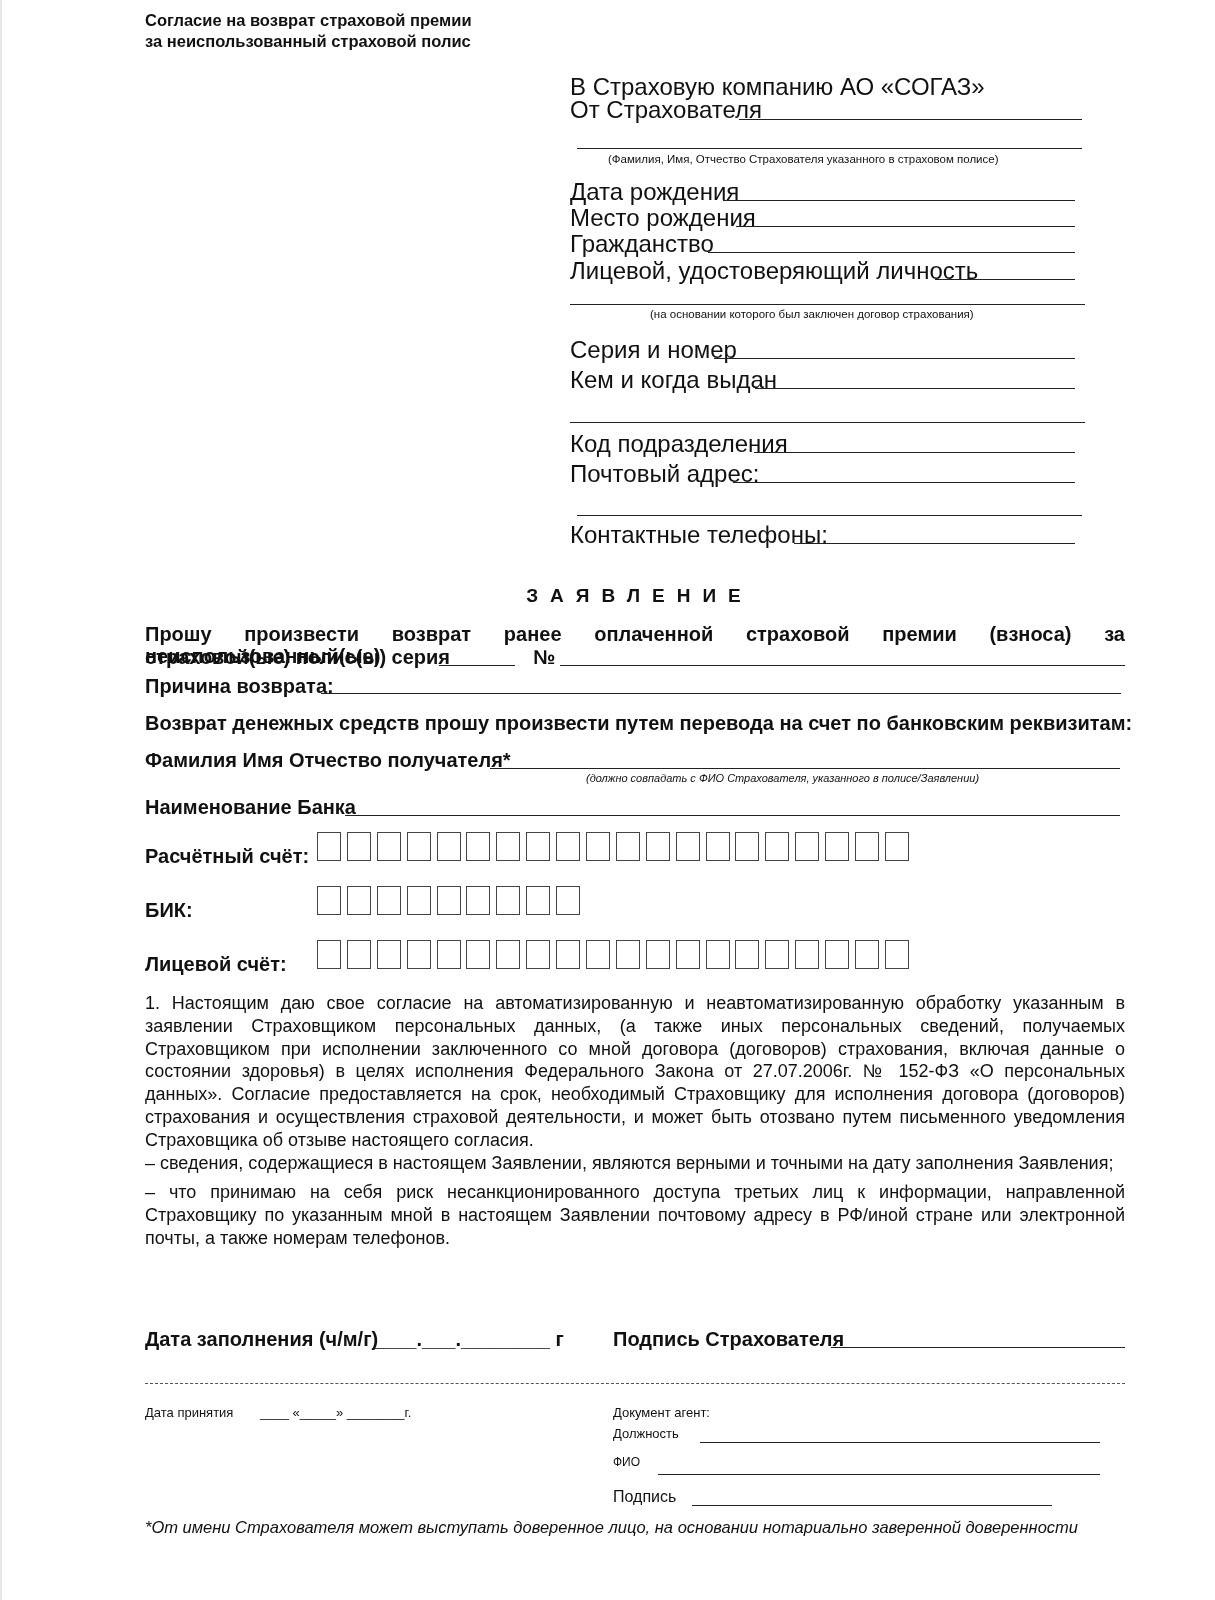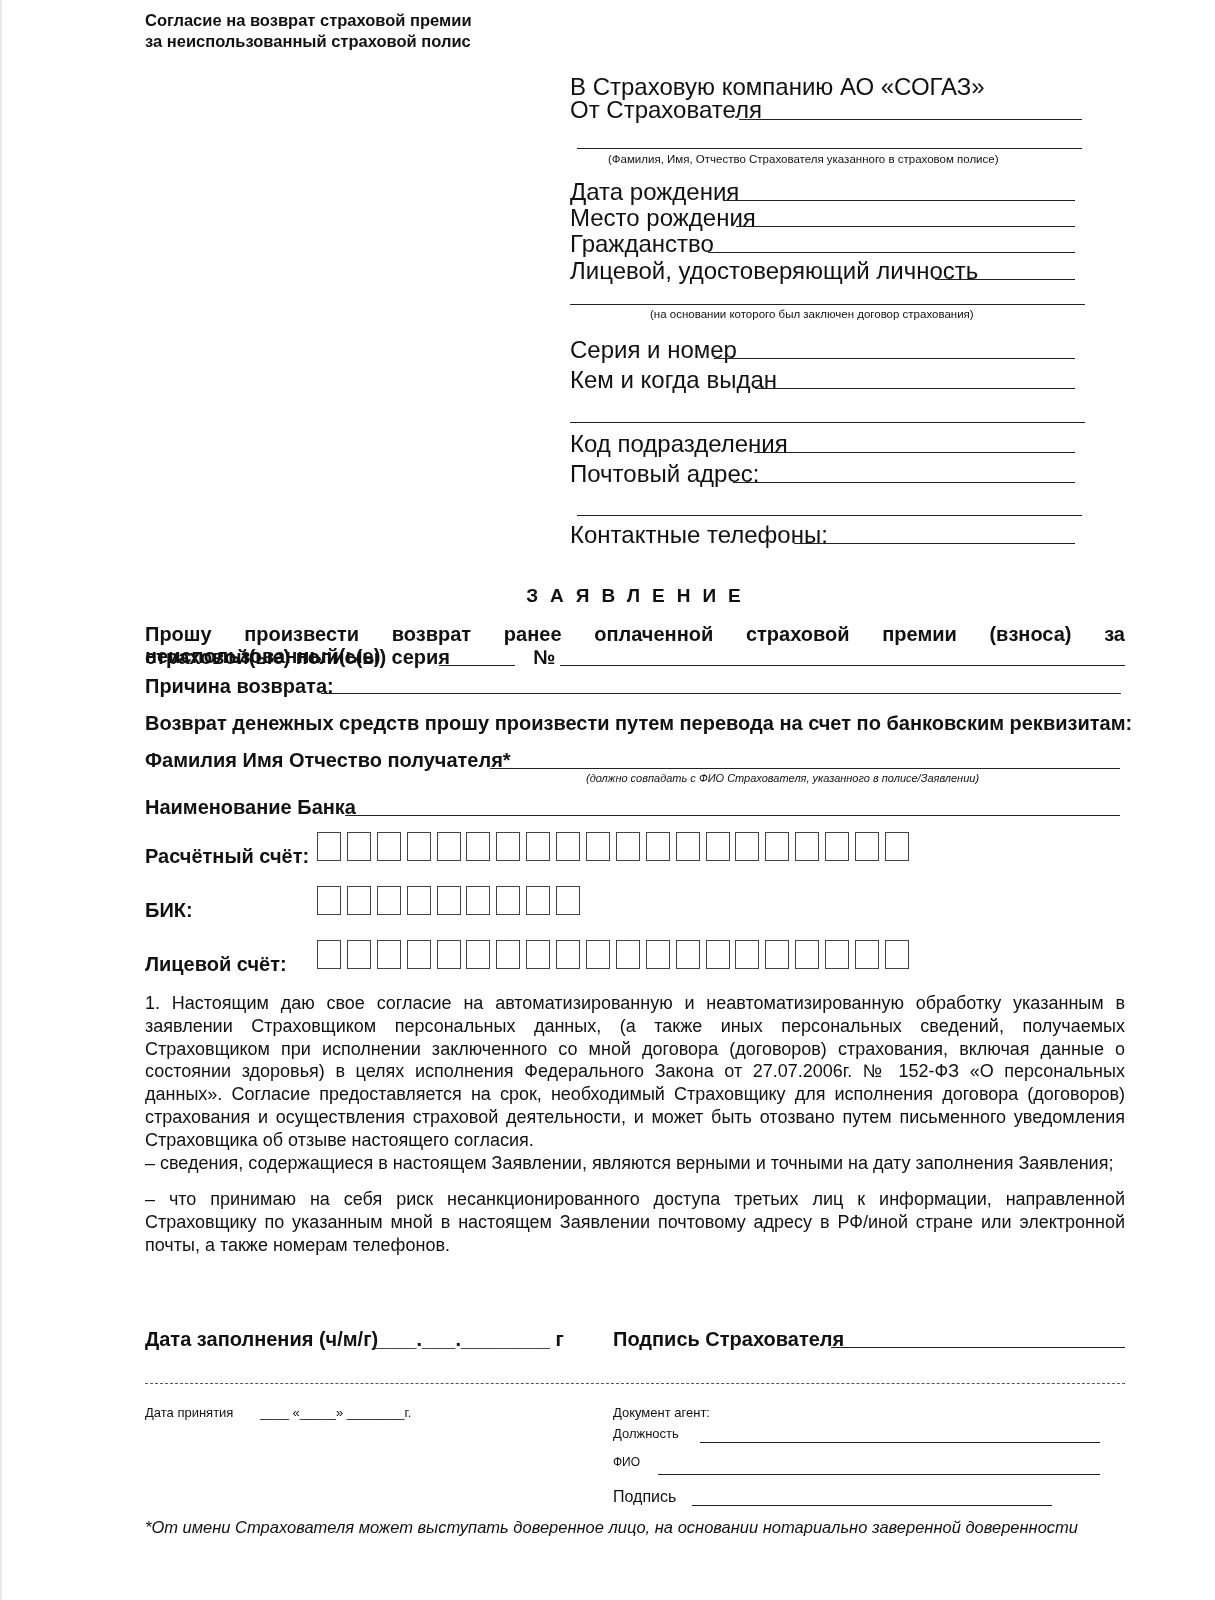--- a/index.html
+++ b/index.html
@@ -139,21 +139,21 @@
     <div class="box"></div>
     <div class="box"></div>
     <div class="box"></div>
     <div class="box"></div>
     <div class="box"></div>
   </div>
 
 <div class="para" style="top:992px">
   <p>1. Настоящим даю свое согласие на автоматизированную и неавтоматизированную обработку указанным в заявлении Страховщиком персональных данных, (а также иных персональных сведений, получаемых Страховщиком при исполнении заключенного со мной договора (договоров) страхования, включая данные о состоянии здоровья) в целях исполнения Федерального Закона от 27.07.2006г. № 152-ФЗ «О персональных данных». Согласие предоставляется на срок, необходимый Страховщику для исполнения договора (договоров) страхования и осуществления страховой деятельности, и может быть отозвано путем письменного уведомления Страховщика об отзыве настоящего согласия.</p>
   <p>– сведения, содержащиеся в настоящем Заявлении, являются верными и точными на дату заполнения Заявления;</p>
-  <p style="margin-top:14px">– что принимаю на себя риск несанкционированного доступа третьих лиц к информации, направленной Страховщику по указанным мной в настоящем Заявлении почтовому адресу в РФ/иной стране или электронной почты, а также номерам телефонов.</p>
+  <p style="margin-top:7px">– что принимаю на себя риск несанкционированного доступа третьих лиц к информации, направленной Страховщику по указанным мной в настоящем Заявлении почтовому адресу в РФ/иной стране или электронной почты, а также номерам телефонов.</p>
 </div>
 
 <div class="body-text" style="left:143px; top:1328px">Дата заполнения (ч/м/г)</div>
 <div class="body-text" style="left:370px; top:1328px">____.___.________ г</div>
 <div class="body-text" style="left:611px; top:1328px">Подпись Страхователя</div>
 <div class="line" style="left:829px; width:294px; top:1333px; height:14px"></div>
 
 <div class="dashed"></div>
 
 <div class="small" style="left:143px; top:1405px">Дата принятия</div>

